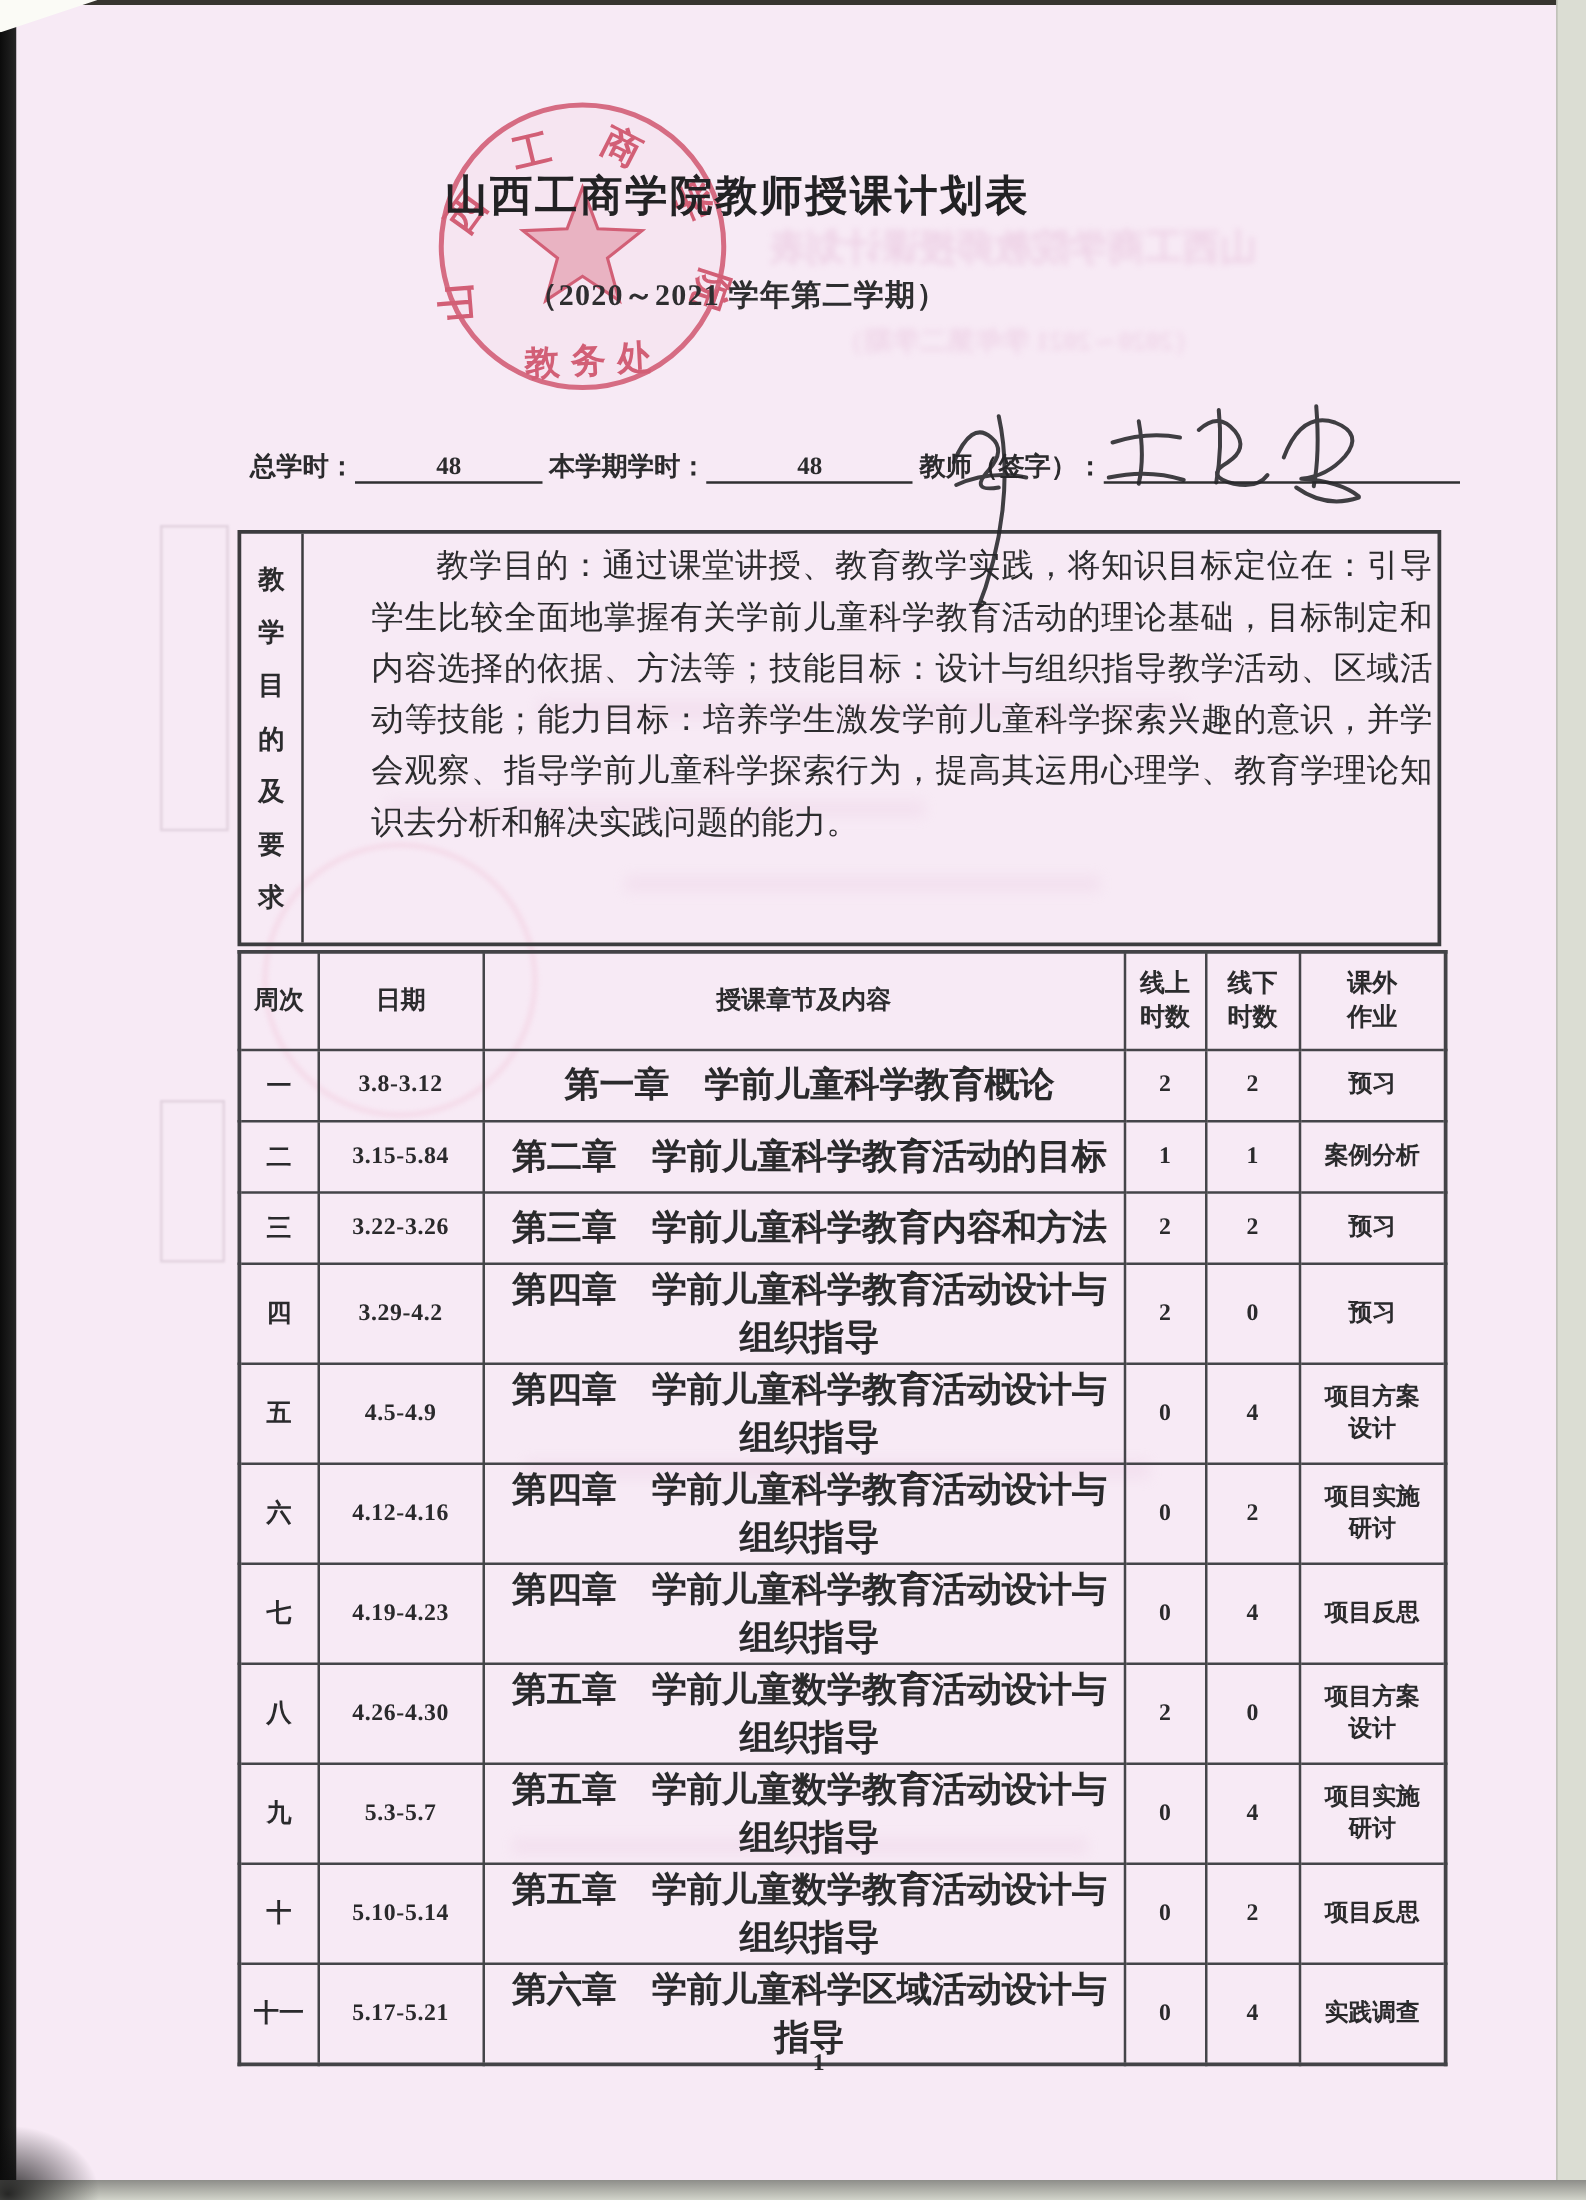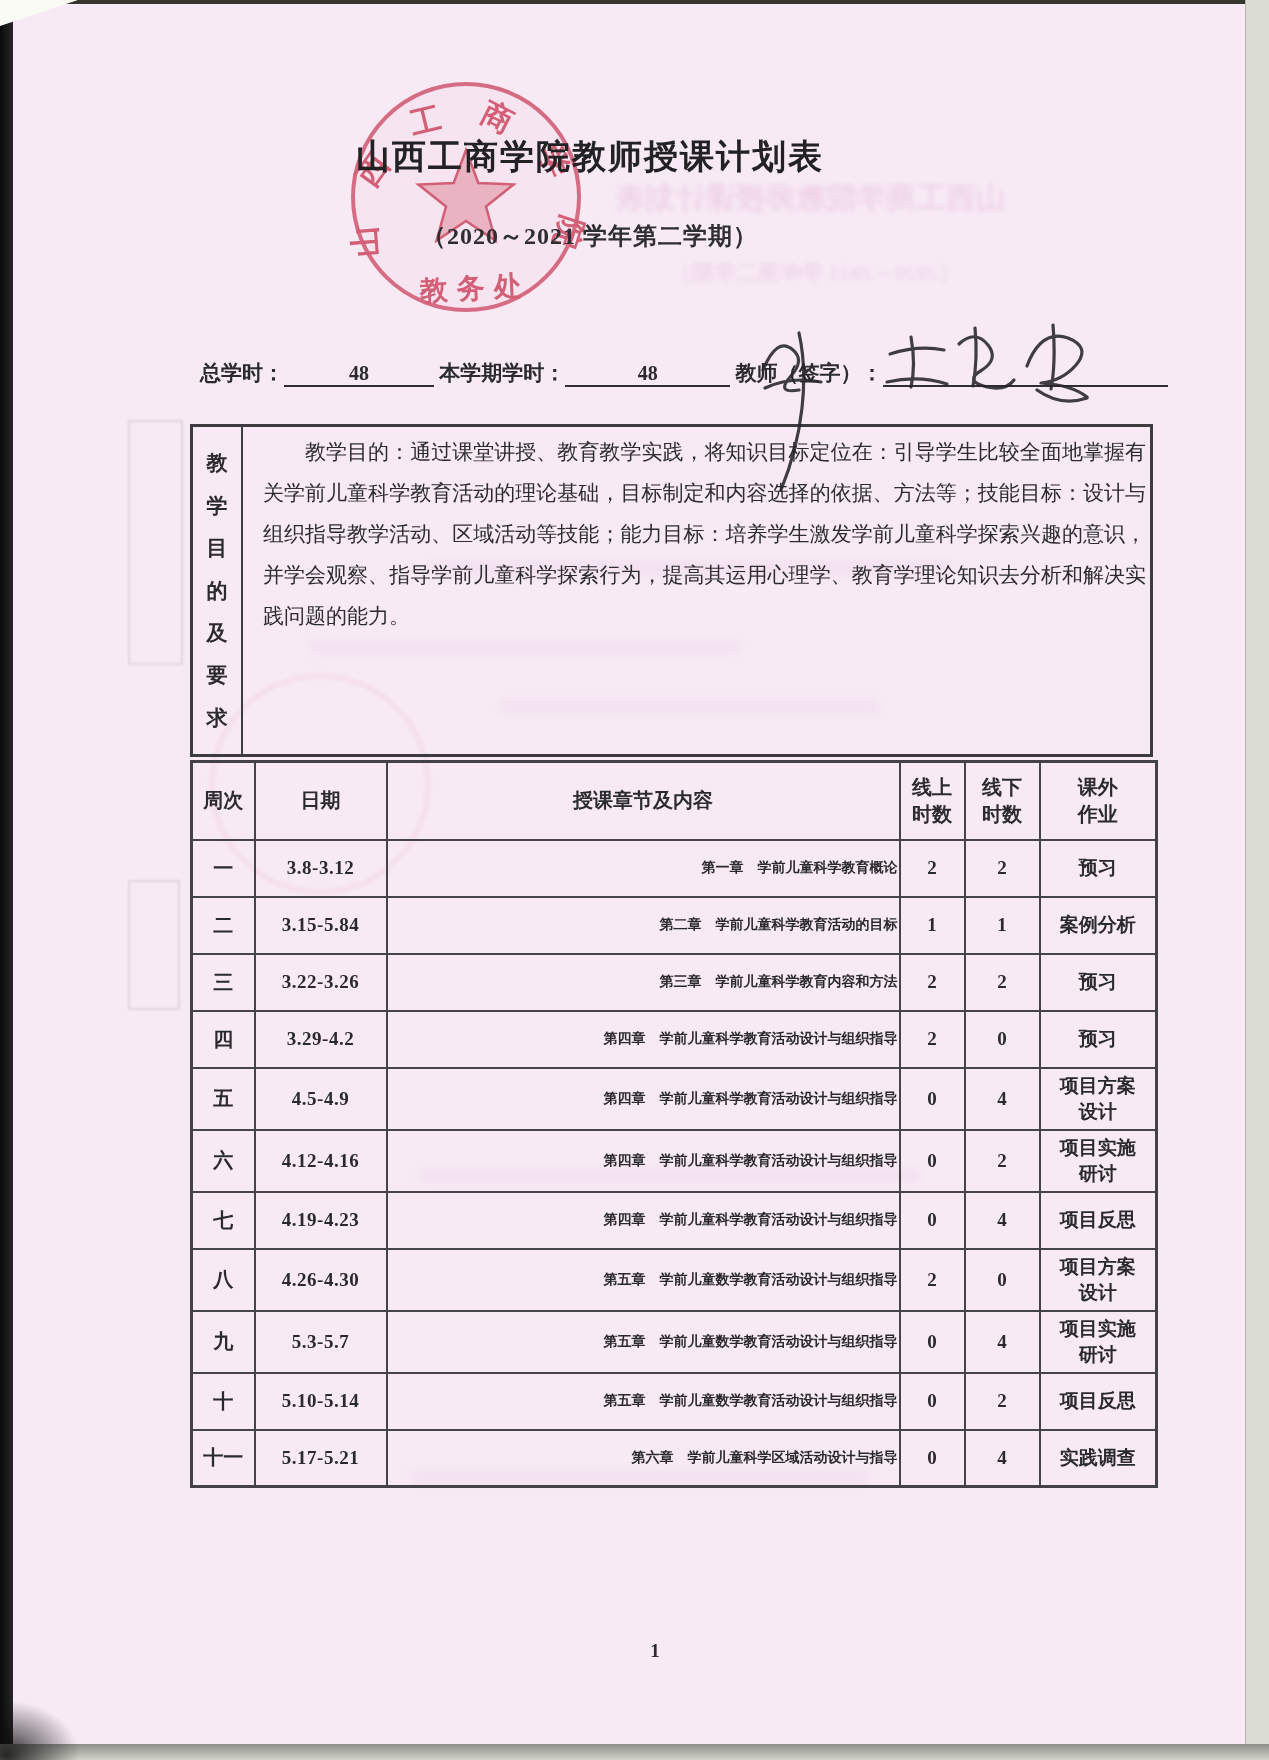--- a/index.html
+++ b/index.html
@@ -58,34 +58,34 @@
   .u-sem{width:165px;}
   .u-sig{width:285px;height:27px;}
   .signatures{position:absolute;left:735px;top:308px;width:440px;height:208px;z-index:5;}
 
   
   .obj-box{position:absolute;left:190px;top:424px;width:963px;height:333px;z-index:4;
            border:3px solid #3c3c3f;display:flex;background:transparent;}
   .obj-side{width:50px;border-right:2px solid #3c3c3f;display:flex;flex-direction:column;
             align-items:center;justify-content:space-evenly;font-size:21px;font-weight:600;
             padding:8px 0;}
-  .obj-main{flex:1;padding:5px 4px 6px 20px;font-size:21px;line-height:41px;
-            text-align:justify;font-weight:500;color:#2c2c2e;}
+  .obj-main{flex:1;padding:5px 4px 6px 20px;font-size:26px;line-height:41px;
+            text-align:justify;font-weight:500;color:#2c2c2e;margin-left:34px;}
   .obj-main p{margin:0;text-indent:2em;}
 
   
   .schedule{position:absolute;left:190px;top:760px;width:965px;z-index:4;
             border-collapse:collapse;table-layout:fixed;border:3px solid #434347;}
   .schedule th,.schedule td{border:2px solid #454549;}
   .schedule th{height:78px;font-size:20px;font-weight:600;white-space:pre-line;line-height:27px;
                text-align:center;}
   .schedule td{height:57px;text-align:center;font-weight:600;color:#2a2a2c;}
   td.col-week{font-size:20px;}
   td.col-date{font-size:19px;letter-spacing:.5px;}
-  td.col-content{text-align:right;padding-left:10px;font-size:14px;}
+  td.col-content{text-align:center;padding-left:10px;font-size:28px;}
   td.col-num{font-size:19px;}
   td.col-homework{font-size:19px;line-height:26px;padding:4px 14px;}
 
   .page-num{position:absolute;left:555px;top:1640px;width:200px;text-align:center;
             font-size:19px;font-weight:600;z-index:4;}
 </style>
 </head>
 <body>
 
 <div class="page">

